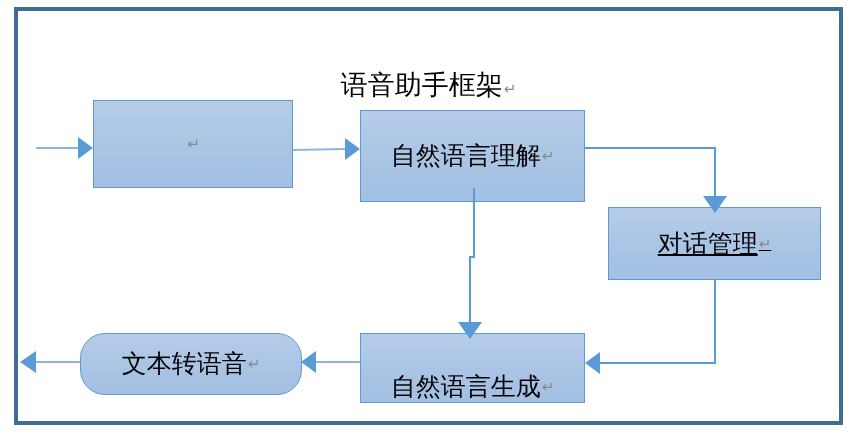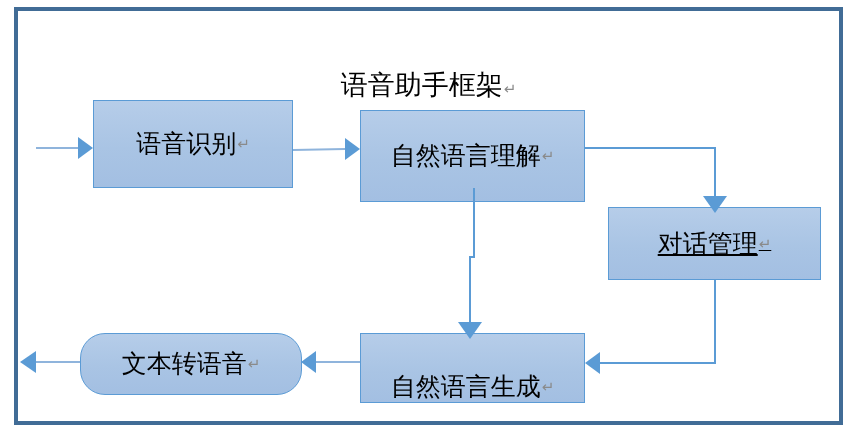--- a/index.html
+++ b/index.html
@@ -81,21 +81,20 @@
 </head>
 <body>
 
 <div id="canvas">
 
   <div id="outer-frame"></div>
 
   <div id="diagram-title"><span>语音助手框架</span><span class="ret">↵</span></div>
 
   <div class="node" id="node-asr">
-      <span>语音识别</span>
       <span class="ret">↵</span>
     </div>
 
   <div class="node" id="node-nlu">
       <span>自然语言理解</span>
       <span class="ret">↵</span>
     </div>
 
   <div class="node" id="node-dm">
       <span>对话管理</span>

